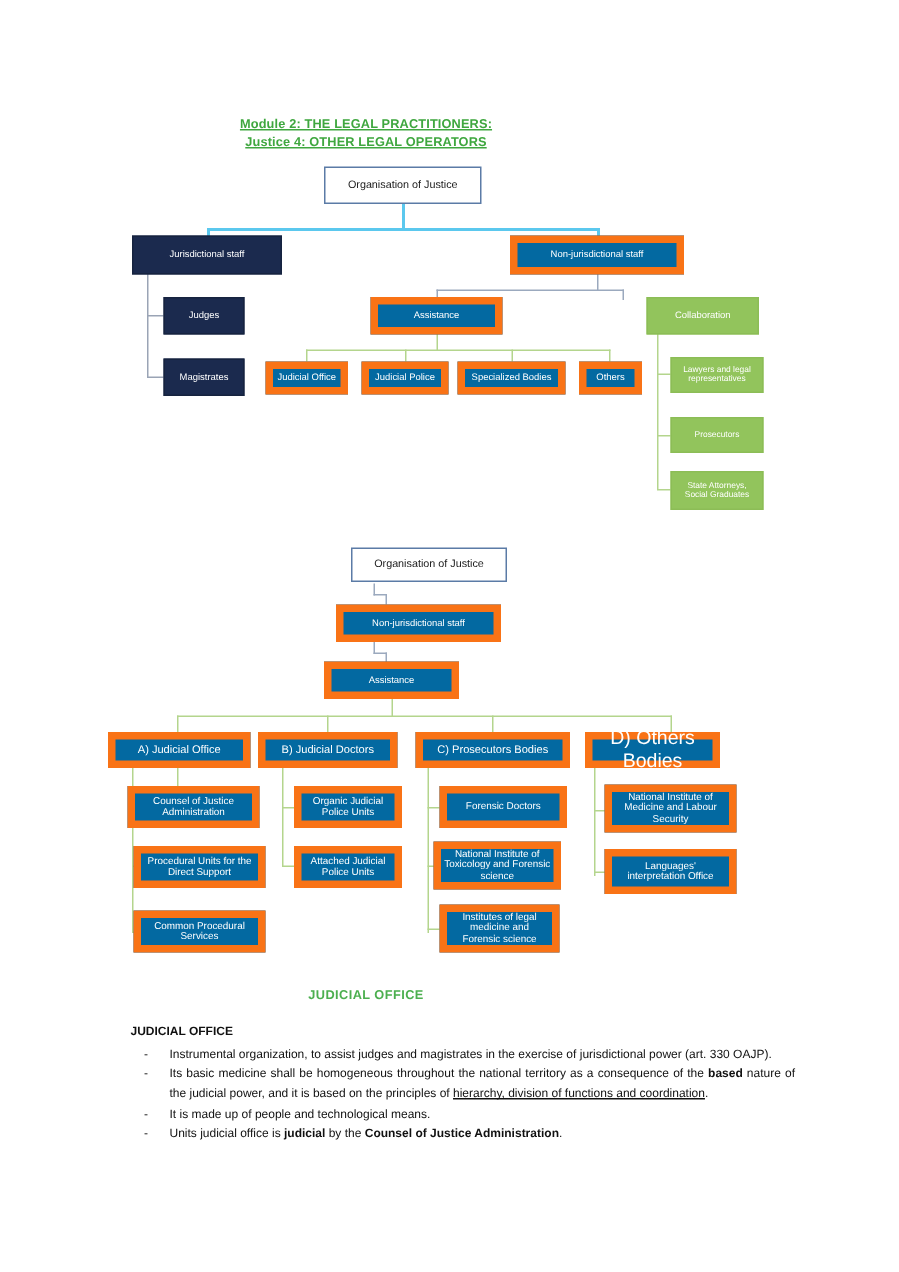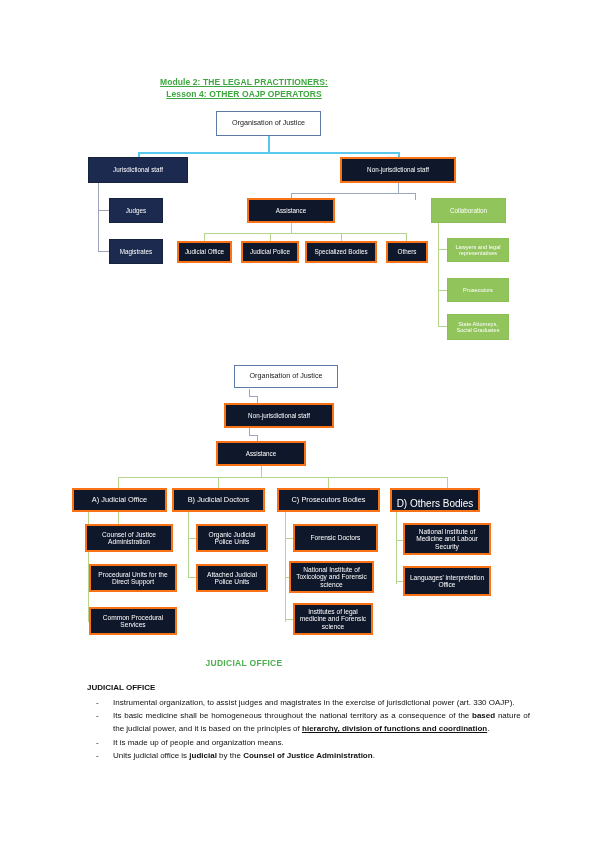--- a/index.html
+++ b/index.html
@@ -41,21 +41,21 @@
     padding:1px 2px;
     font-size:6.3px;
   }
   .box-white{
     background:#ffffff;border:1px solid #5B7BA6;color:#1a1a1a;font-size:7.2px;
   }
   .box-navy{
     background:#1B2A4E;border:1px solid #16233f;color:#ffffff;
   }
   .box-dgreen{
-    background:#0f172a;border:2px solid #f97316;color:#ffffff;
+    background:#0369a1;border:5px solid #f97316;color:#ffffff;
   }
   .box-lgreen{
     background:#92C45C;border:1px solid #8cbd56;color:#ffffff;
   }
 
   
   .ln{position:absolute;}
   .ln-blue{background:#5BC8EE;}
   .ln-grey{background:#9BA9BE;}
   .ln-navy{background:#9AA4B5;}
@@ -65,30 +65,30 @@
   .txt-head{
     position:absolute;font-weight:bold;font-size:8px;color:#111;
   }
   .bullets{
     position:absolute;font-size:8px;line-height:13.2px;color:#111;
   }
   .brow{display:flex;margin-bottom:0;}
   .bdash{width:26px;flex:0 0 26px;text-align:left;padding-left:9px;box-sizing:border-box;}
   .btext{flex:1;text-align:justify;}
   .b{font-weight:bold;}
-  .u{text-decoration:underline;font-weight:bold;}
+  .u{text-decoration:underline;}
 </style>
 </head>
 <body>
 
 <div class="page">
 
   <div class="doc-title" style="top:67px;">
     <span>Module 2: THE LEGAL PRACTITIONERS:</span><br>
-    <span>Lesson 4: OTHER OAJP OPERATORS</span>
+    <span>Justice 4: OTHER LEGAL OPERATORS</span>
   </div>
 
   <div>
 
     <div class="ln ln-blue" style="left:268px;top:126px;width:1.6px;height:17px;"></div>
     <div class="ln ln-blue" style="left:138px;top:142px;width:262px;height:1.6px;"></div>
     <div class="ln ln-blue" style="left:138px;top:142px;width:1.6px;height:6px;"></div>
     <div class="ln ln-blue" style="left:398px;top:142px;width:1.6px;height:6px;"></div>
 
     <div class="ln ln-navy" style="left:98px;top:172px;width:1.2px;height:70px;"></div>
@@ -240,21 +240,21 @@
     <div class="box box-dgreen" style="left:293px;top:514px;width:85px;height:28px;font-size:6.6px;">
       <span>Forensic Doctors</span>
     </div>
     <div class="box box-dgreen" style="left:289px;top:551px;width:85px;height:32px;font-size:6.6px;">
       <span>National Institute of Toxicology and Forensic science</span>
     </div>
     <div class="box box-dgreen" style="left:293px;top:593px;width:80px;height:32px;font-size:6.6px;">
       <span>Institutes of legal medicine and Forensic science</span>
     </div>
 
-    <div class="box box-dgreen" style="left:390px;top:478px;width:90px;height:24px;font-size:10px;align-items:flex-end;">
+    <div class="box box-dgreen" style="left:390px;top:478px;width:90px;height:24px;font-size:13px;">
       <span>D) Others Bodies</span>
     </div>
     <div class="box box-dgreen" style="left:403px;top:513px;width:88px;height:32px;font-size:6.6px;">
       <span>National Institute of Medicine and Labour Security</span>
     </div>
     <div class="box box-dgreen" style="left:403px;top:556px;width:88px;height:30px;font-size:6.6px;">
       <span>Languages' interpretation Office</span>
     </div>
   </div>
 
@@ -270,21 +270,21 @@
       <div class="brow">
         <div class="bdash">-</div>
         <div class="btext"><span>Instrumental organization, to assist judges and magistrates in the exercise of jurisdictional power (art. 330 OAJP).</span></div>
       </div>
       <div class="brow">
         <div class="bdash">-</div>
         <div class="btext"><span>Its basic medicine shall be homogeneous throughout the national territory as a consequence of the </span><span class="b">based</span><span> nature of the judicial power, and it is based on the principles of </span><span class="u">hierarchy, division of functions and coordination</span><span>.</span></div>
       </div>
       <div class="brow">
         <div class="bdash">-</div>
-        <div class="btext"><span>It is made up of people and organization means.</span></div>
+        <div class="btext"><span>It is made up of people and technological means.</span></div>
       </div>
       <div class="brow">
         <div class="bdash">-</div>
         <div class="btext"><span>Units judicial office is </span><span class="b">judicial</span><span> by the </span><span class="b">Counsel of Justice Administration</span><span>.</span></div>
       </div>
     </div>
 
 </div>
 
 </body></html>

